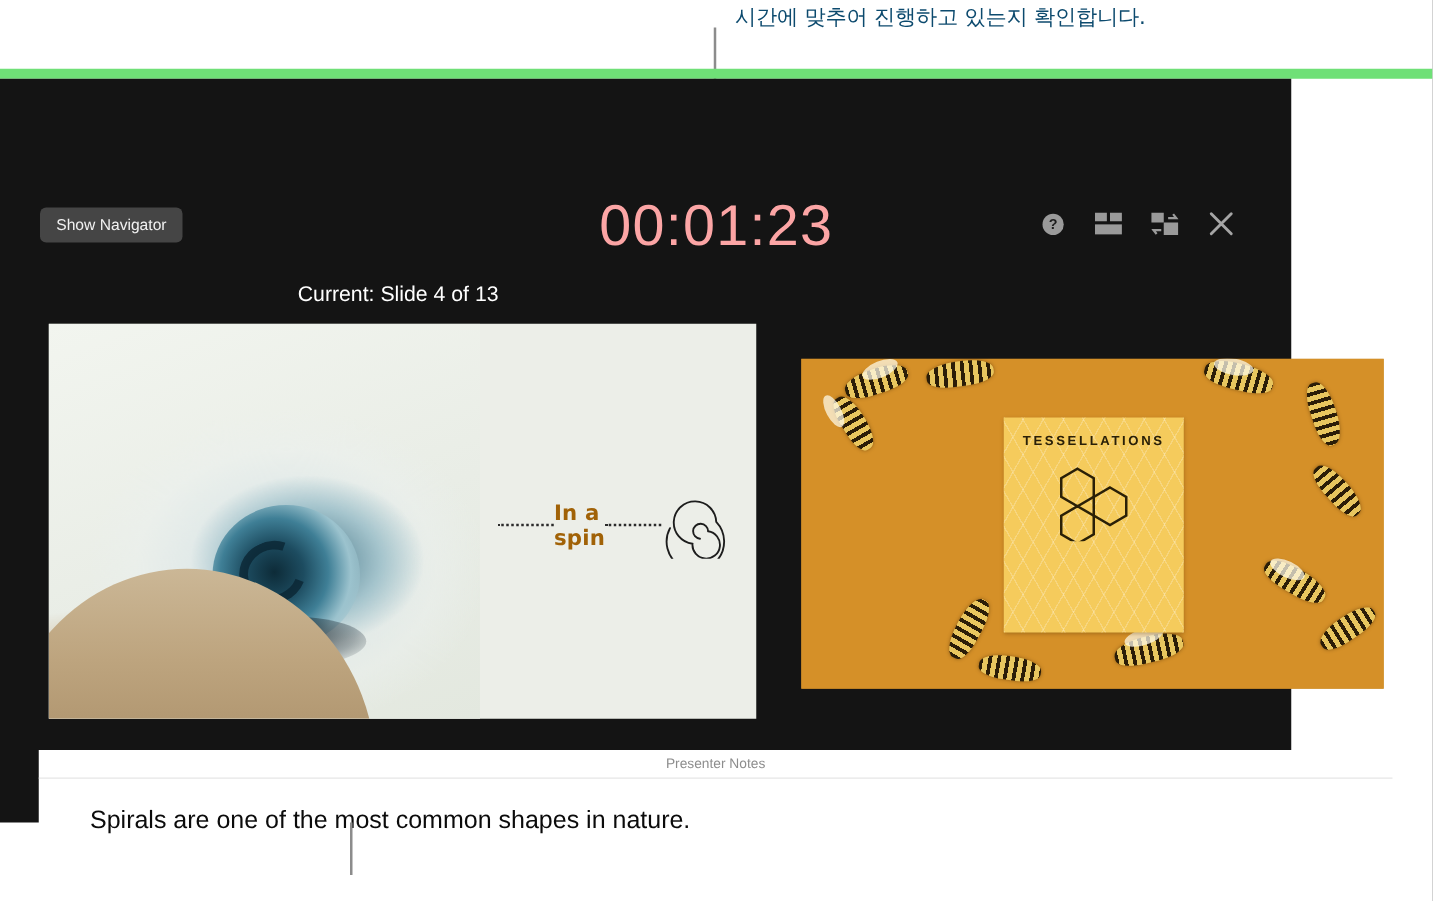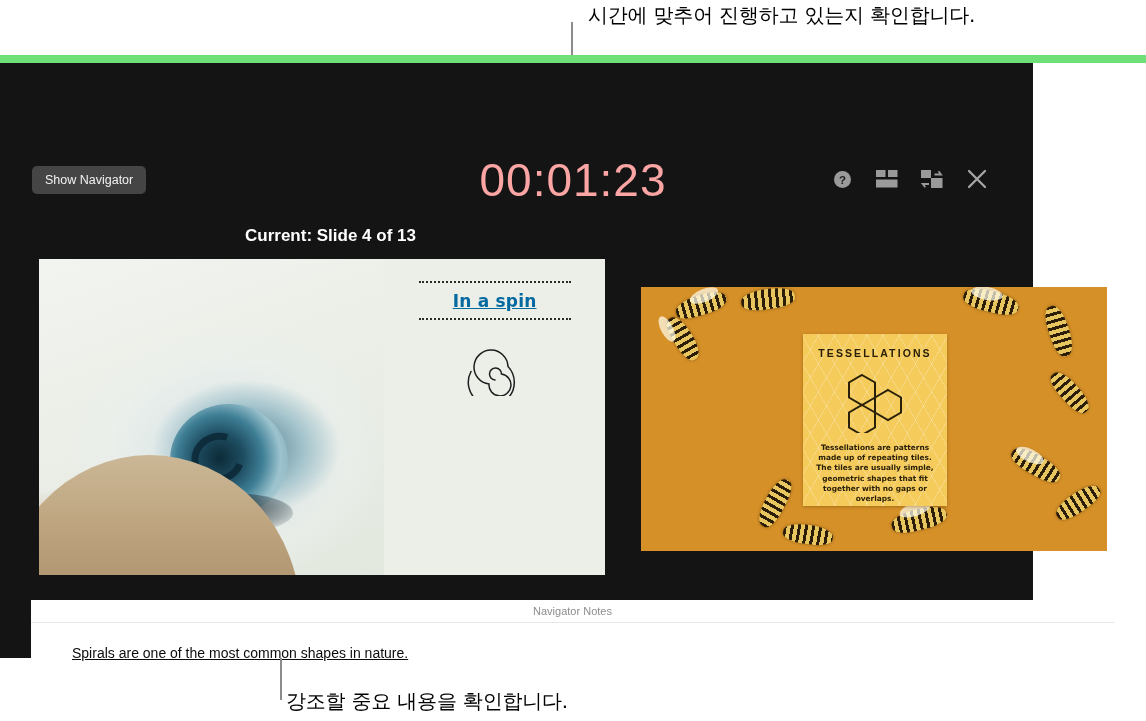--- a/index.html
+++ b/index.html
@@ -2,21 +2,21 @@
 <html><head>
 <meta charset="utf-8">
 <style>
   * { margin:0; padding:0; box-sizing:border-box; }
   html,body { width:1146px; height:721px; background:#ffffff;
     font-family:"Liberation Sans", sans-serif; overflow:hidden; }
 
   #root { position:relative; width:1146px; height:721px; background:#ffffff; }
 
   
-  .anno-text { position:absolute; color:#000000; font-size:20px;
+  .anno-text { position:absolute; color:#0c4a6e; font-size:17px;
     font-family:"DejaVu Sans", sans-serif; white-space:nowrap; letter-spacing:-0.2px;text-align:center; }
   #anno-top { left:588px; top:2px; }
   #anno-bottom { left:286px; top:688px; }
   .leader { position:absolute; width:2px; background:#8c8c8c; }
   #leader-top { left:571px; top:22px; height:55px; }
   #leader-bottom { left:280px; top:658px; height:42px; }
 
   
   #green-bar { position:absolute; left:0; top:55px; width:1146px; height:8px; background:#6fe077; }
   #stage { position:absolute; left:0; top:63px; width:1033px; height:595px; background:#141414; }
@@ -30,21 +30,21 @@
     color:#fca5a5; font-size:46px; font-weight:300; letter-spacing:1px;
     font-family:"Liberation Sans", sans-serif; }
 
   #tool-icons { position:absolute; right:44px; top:104px; display:flex;
     align-items:center; gap:21px; }
   .ticon { width:24px; height:24px; display:flex; align-items:center;
     justify-content:center; cursor:pointer; }
 
   
   .slide-label { position:absolute; color:#ffffff; font-size:17px; white-space:nowrap; }
-  #label-current { left:48px; top:163px; width:565px; text-align:center;font-weight:bold; }
+  #label-current { left:36px; top:163px; width:565px; text-align:center; }
   #label-next    { left:641px; top:193px; width:466px; text-align:center; }
 
   
   #slide-current { position:absolute; left:39px; top:196px; width:566px; height:316px;
     background:#eceee8; overflow:hidden; display:flex; }
   .slide-img-left { position:relative; width:61%; height:100%; background:#eef1ea; overflow:hidden; }
   .nautilus-bg { position:absolute; inset:0;
     background:
       radial-gradient(ellipse 130px 95px at 60% 60%, rgba(40,95,115,.85) 0%, rgba(90,150,170,.45) 45%, rgba(255,255,255,0) 72%),
       radial-gradient(ellipse 200px 160px at 55% 62%, rgba(210,225,230,.95) 0%, rgba(235,240,238,.5) 60%, rgba(255,255,255,0) 80%),
@@ -57,22 +57,22 @@
     border-radius:50%; border:7px solid rgba(10,35,48,.75); border-right-color:transparent;
     transform:rotate(-25deg); }
   .nautilus-dark { position:absolute; left:30%; top:74%; width:150px; height:40px;
     border-radius:50%/60%;
     background:radial-gradient(ellipse at 50% 40%, rgba(12,20,24,.9) 0%, rgba(30,45,55,.35) 62%, rgba(255,255,255,0) 85%); }
   .nautilus-tan { position:absolute; left:-12%; top:62%; width:88%; height:52%;
     border-radius:50% 50% 0 0 / 100% 100% 0 0;
     background:linear-gradient(180deg,#cbb796 0%,#bda47e 45%,#a98e68 100%); }
 
   .slide-text-right { position:relative; width:39%; height:100%;
-    padding:16px 14px 10px; display:flex; flex-direction:column; align-items:center;
-    color:#0369a1;text-decoration:underline; }
+    padding:16px 14px 10px; display:flex; flex-direction:row; align-items:center;
+    color:#a16207; }
   .dotline { width:152px; height:0; border-top:2px dotted #2b2b2b; margin:6px 0; }
   .spin-title { font-size:17px; font-weight:700; letter-spacing:.2px;
     font-family:"DejaVu Sans", sans-serif; margin:2px 0 1px; }
   .spiral-wrap { margin:14px 0 12px; }
   .slide-body { font-size:9.4px; line-height:13px; text-align:center; font-style:italic;
     font-weight:700; font-family:"DejaVu Sans", sans-serif; max-width:150px; }
   .slide-body + .slide-body { margin-top:12px; }
 
   
   #slide-next { position:absolute; left:641px; top:224px; width:466px; height:264px;
@@ -105,21 +105,21 @@
     font-family:Liberation Sans, sans-serif; }
   .hexwrap { margin:12px 0 10px; display:flex; justify-content:center; }
   .tess-body { font-size:7.4px; line-height:10.2px; font-weight:700;
     font-family:"DejaVu Sans", sans-serif; }
 
   
   #notes-panel { position:absolute; left:31px; top:537px; width:1083px; height:114px;
     background:#ffffff; }
   #notes-header { height:23px; display:flex; align-items:center; justify-content:center;
     color:#8d8d8d; font-size:11px; border-bottom:1px solid #e6e6e6; }
-  #notes-body { padding:22px 17px 0 41px; color:#0b0b0b; font-size:14px;text-decoration:underline; }
+  #notes-body { padding:22px 17px 0 41px; color:#0b0b0b; font-size:20px; }
 </style>
 </head>
 <body>
 
 <div id="root">
 
   <div class="anno-text" id="anno-top">시간에 맞추어 진행하고 있는지 확인합니다.</div>
   <div class="leader" id="leader-top"></div>
 
   <div id="green-bar"></div>
@@ -206,27 +206,25 @@
         <div class="tess-title">TESSELLATIONS</div>
         <div class="hexwrap">
           <svg width="66" height="62" viewBox="0 0 66 62">
             <g fill="none" stroke="#2a2007" stroke-width="2">
               <polygon points="20,4 33,11.5 33,26.5 20,34 7,26.5 7,11.5"></polygon>
               <polygon points="46,19 59,26.5 59,41.5 46,49 33,41.5 33,26.5"></polygon>
               <polygon points="20,34 33,41.5 33,56.5 20,64 7,56.5 7,41.5"></polygon>
             </g>
           </svg>
         </div>
-        <div class="tess-body">Tessellations are patterns made up of repeating tiles. The tiles are usually simple, geometric shapes that fit together with no gaps or overlaps.</div>
       </div>
     </div>
 
     <div id="notes-panel">
-      <div id="notes-header">Navigator Notes</div>
+      <div id="notes-header">Presenter Notes</div>
       <div id="notes-body">Spirals are one of the most common shapes in nature.</div>
     </div>
 
   </div>
 
   <div class="leader" id="leader-bottom"></div>
-  <div class="anno-text" id="anno-bottom">강조할 중요 내용을 확인합니다.</div>
 
 </div>
 
 </body></html>

